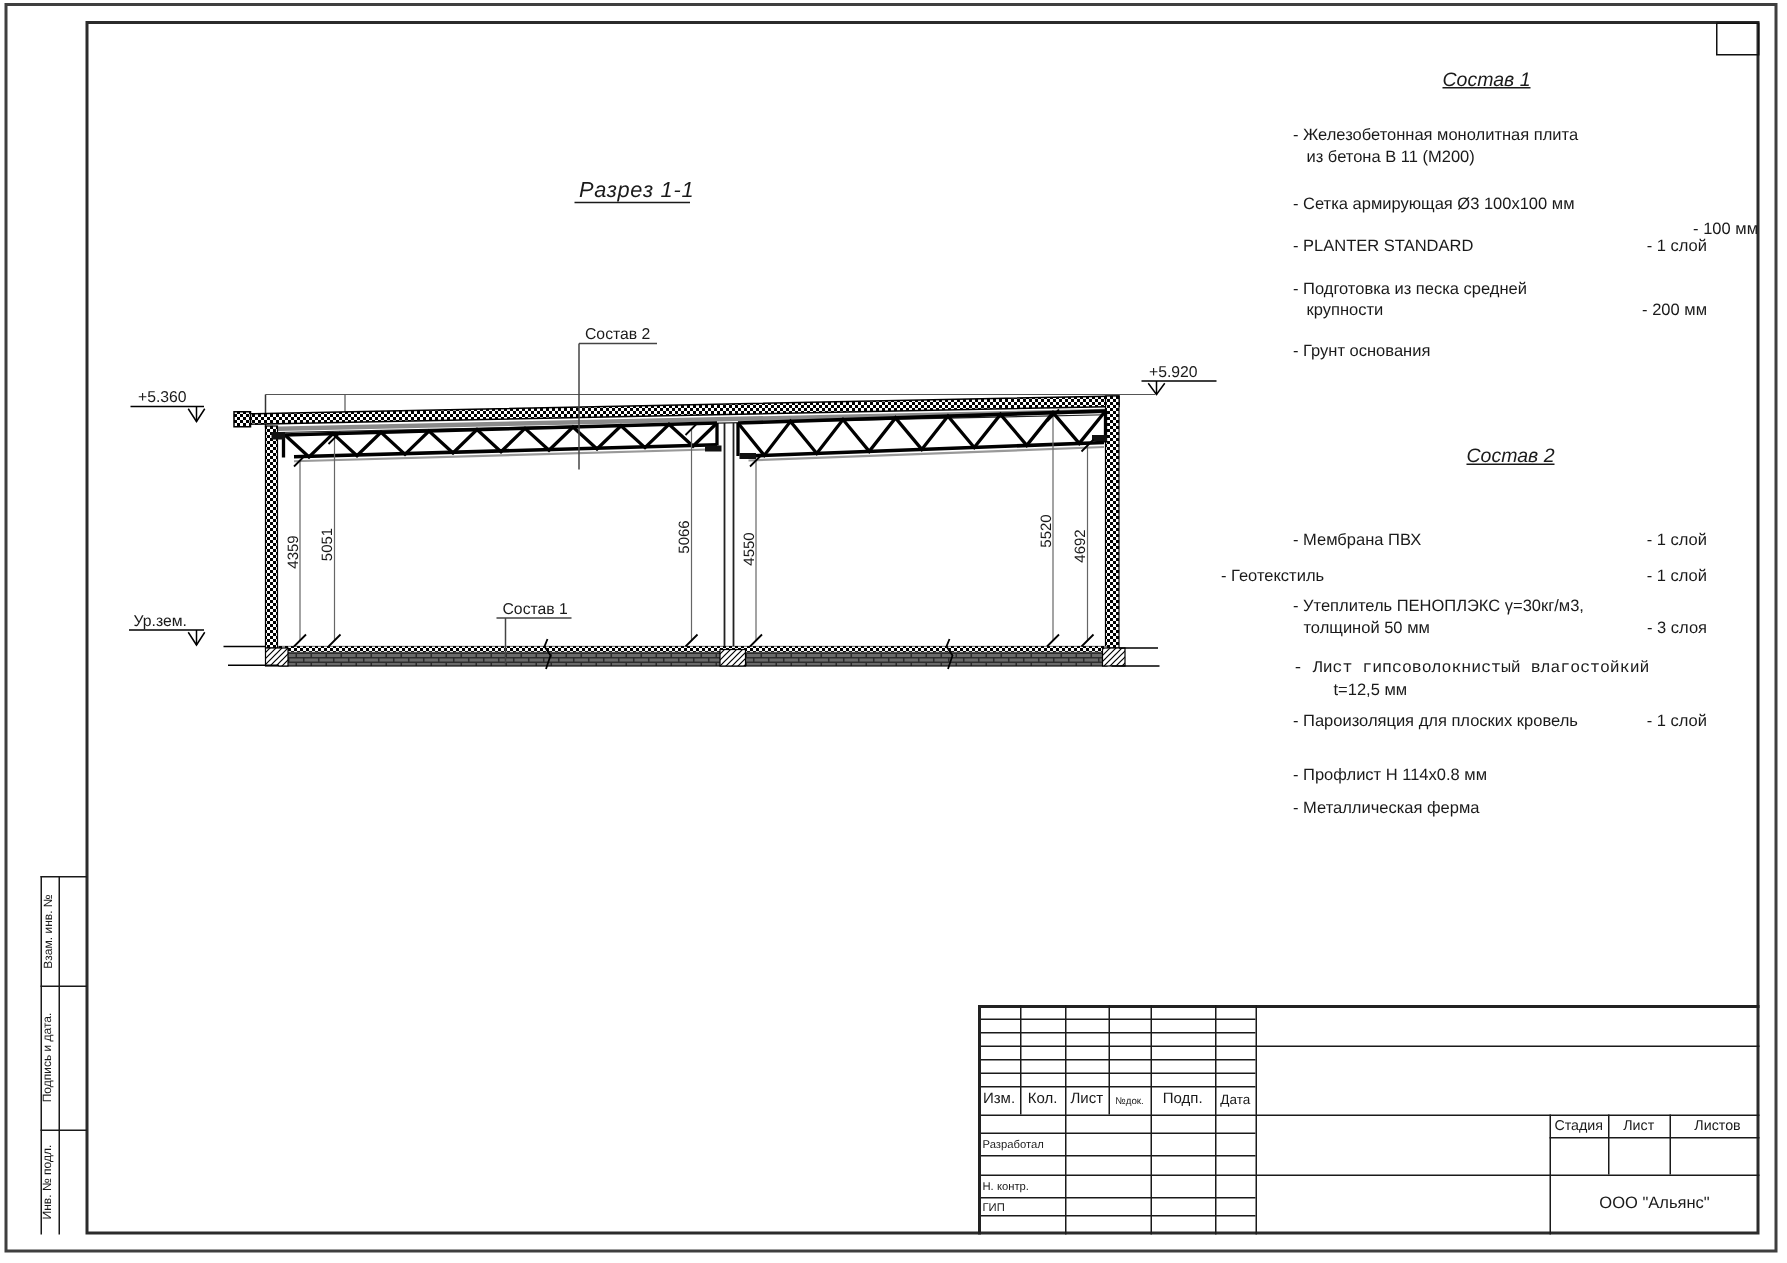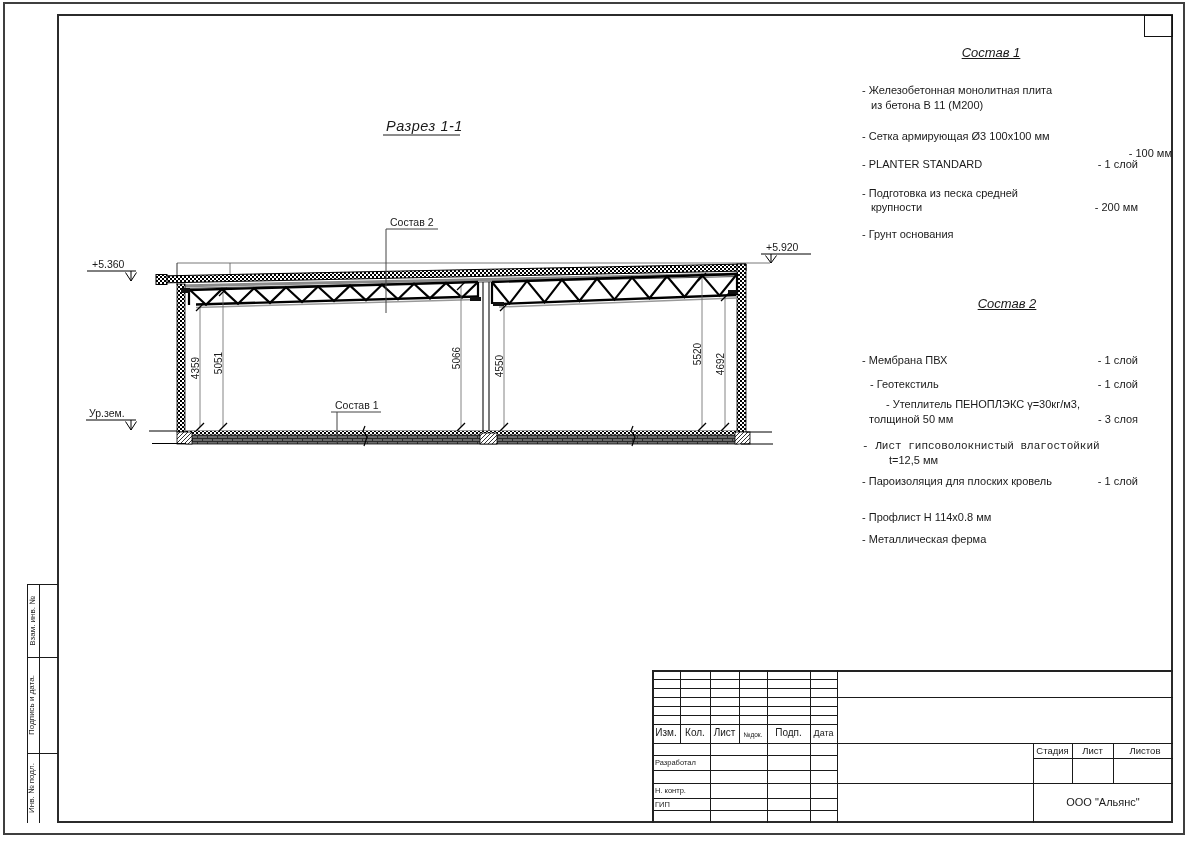--- a/index.html
+++ b/index.html
@@ -172,23 +172,23 @@
     <div class="t li" style="left:862px;top:187px;">- Подготовка из песка средней</div>
     <div class="t li" style="left:871px;top:201px;">крупности</div>
     <div class="t val" style="left:1058px;top:201px;">- 200 мм</div>
     <div class="t li" style="left:862px;top:228px;text-align:right;">- Грунт основания</div>
   </div>
 
   <div>
     <div class="t heading" style="left:952px;top:296px;width:110px;">Состав 2</div>
     <div class="t li" style="left:862px;top:354px;">- Мембрана ПВХ</div>
     <div class="t val" style="left:1058px;top:354px;">- 1 слой</div>
-    <div class="t li" style="left:870px;top:378px;">- Геотекстиль</div>
+    <div class="t li" style="left:814px;top:378px;">- Геотекстиль</div>
     <div class="t val" style="left:1058px;top:378px;">- 1 слой</div>
-    <div class="t li" style="left:862px;top:398px;margin-left:24px;">- Утеплитель ПЕНОПЛЭКС γ=30кг/м3,</div>
+    <div class="t li" style="left:862px;top:398px;">- Утеплитель ПЕНОПЛЭКС γ=30кг/м3,</div>
     <div class="t li" style="left:869px;top:413px;">толщиной 50 мм</div>
     <div class="t val" style="left:1058px;top:413px;">- 3 слоя</div>
     <div class="t li" style="left:862px;top:440px;font-family:Liberation Mono, monospace;">- Лист гипсоволокнистый влагостойкий</div>
     <div class="t li" style="left:867px;top:454px;padding-left:22px;">t=12,5 мм</div>
     <div class="t li" style="left:862px;top:475px;">- Пароизоляция для плоских кровель</div>
     <div class="t val" style="left:1058px;top:475px;">- 1 слой</div>
     <div class="t li" style="left:862px;top:511px;">- Профлист Н 114х0.8 мм</div>
     <div class="t li" style="left:862px;top:533px;text-align:right;">- Металлическая ферма</div>
   </div>
 

